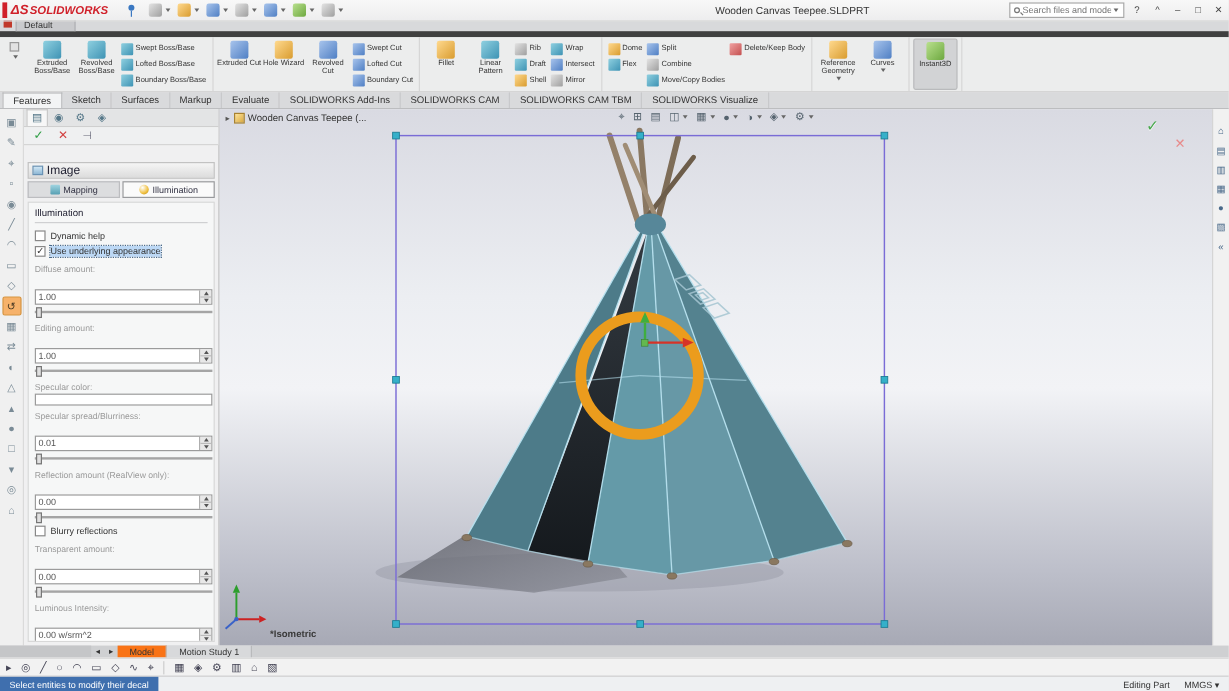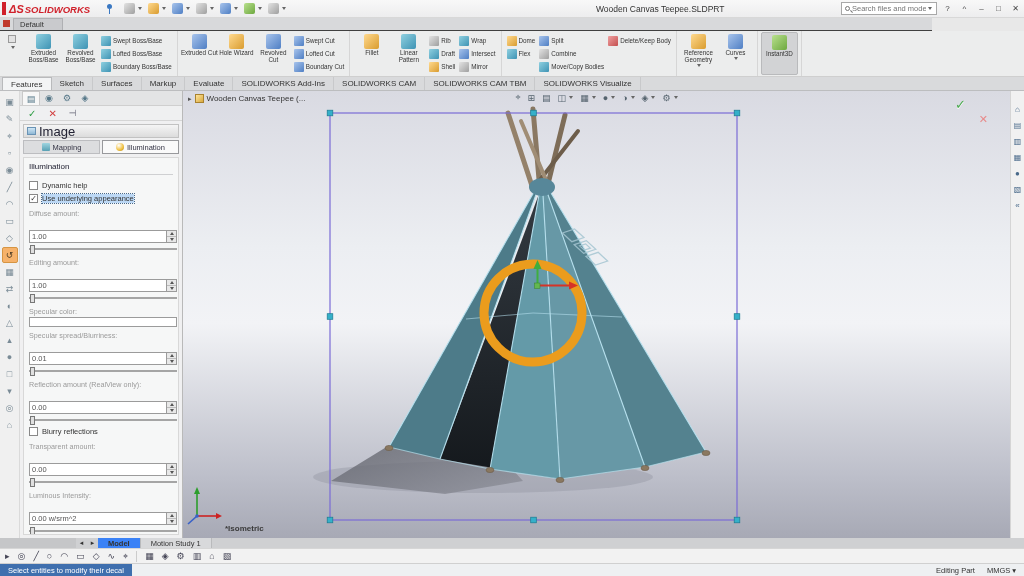--- a/index.html
+++ b/index.html
@@ -26,21 +26,21 @@
 .c-gray{background:linear-gradient(135deg,#e3e3e3,#9f9f9f)}
 .c-red{background:linear-gradient(135deg,#f0a0a0,#c45050)}
 .doc-title{position:absolute;left:596px;top:4px;font-size:8.5px;color:#333;white-space:nowrap}
 .tb-right{position:absolute;right:2px;top:2px;display:flex;align-items:center;gap:4px}
 .search{display:flex;align-items:center;border:1px solid #a8a8a8;background:#fff;height:13px;padding:0 3px;width:96px}
 .search input{border:0;outline:0;width:74px;font-size:7.5px;font-family:inherit;color:#777;background:transparent}
 .mag{width:5px;height:5px;border:1px solid #777;border-radius:50%;position:relative;margin-right:2px;flex:none}
 .mag::after{content:"";position:absolute;left:4px;top:4px;width:3px;height:1px;background:#777;transform:rotate(45deg)}
 .wbtn{min-width:13px;height:13px;display:flex;align-items:center;justify-content:center;font-size:8px;color:#444;cursor:default}
 
-.config-row{position:absolute;left:0;top:18px;width:932px;height:13px;background:#d8d9db;border-bottom:1px solid #404040;display:flex;align-items:flex-end}
+.config-row{position:absolute;left:0;top:18px;width:1024px;height:13px;background:#d8d9db;border-bottom:5px solid #404040;display:flex;align-items:flex-end}
 .cfg-icon{width:7px;height:7px;background:#c0392b;margin:0 3px 3px 3px}
 .cfg-tab{background:#c9cacd;border:1px solid #afb0b3;border-bottom:0;font-size:7.5px;padding:1px 18px 1px 6px;color:#333;height:12px}
 
 .ribbon{position:absolute;left:0;top:31px;width:1024px;height:46px;background:#eceded;border-bottom:1px solid #cfcfcf;display:flex;align-items:stretch;padding-left:2px}
 .rib-left{width:20px;display:flex;flex-direction:column;align-items:center;gap:3px;padding-top:4px}
 .mini-sq{width:8px;height:8px;border:1px solid #9a9a9a;background:#e2e2e2}
 .rgroup{display:flex;align-items:stretch;border-right:1px solid #d6d6d6;padding:1px 3px}
 .bigbtn{width:37px;display:flex;flex-direction:column;align-items:center;justify-content:flex-start;padding:2px 0;font-size:6.3px;line-height:6.8px;text-align:center;color:#333}
 .bigbtn .icn{width:15px;height:15px;margin-bottom:1px;border-radius:2px;flex:none}
 .bigbtn.active{background:#d2d3d5;border:1px solid #b9babc;border-radius:2px}
@@ -62,21 +62,21 @@
 .pm-tab{width:18px;display:flex;align-items:center;justify-content:center;font-size:9px;color:#557788}
 .pm-tab.active{background:#f7f7f7;border:1px solid #c9c9c9;border-bottom:0}
 .pm-title{height:15px;display:flex;align-items:center;padding:0 4px;font-weight:700;font-size:9px;gap:3px;color:#223}
 .decal-icn{width:11px;height:9px;background:linear-gradient(#eaf6ff,#bcd8ea);border:1px solid #5588aa;position:relative;flex:none}
 .decal-icn::after{content:"";position:absolute;left:1px;bottom:1px;border-left:3px solid transparent;border-right:3px solid transparent;border-bottom:4px solid #4d8f5d}
 .pm-help{margin-left:auto;width:10px;height:10px;border:1px solid #88a0b0;border-radius:50%;font-size:7px;display:flex;align-items:center;justify-content:center;color:#567;font-weight:400}
 .pm-actions{height:15px;display:flex;align-items:center;gap:12px;padding-left:8px;border-bottom:1px solid #d5d5d5;background:#eff0f1}
 .act-ok{color:#2e9e44;font-weight:700;font-size:10px}
 .act-cancel{color:#d24040;font-weight:700;font-size:10px}
 .act-pin{color:#667;font-size:9px}
-.pm-ghead{height:14px;margin:3px 3px 2px;background:linear-gradient(#f5f5f5,#dcdcdc);border:1px solid #c2c2c2;display:flex;align-items:center;gap:3px;padding:0 3px;font-size:13px;color:#223}
+.pm-ghead{height:14px;margin:14px 3px 2px;background:linear-gradient(#f5f5f5,#dcdcdc);border:1px solid #c2c2c2;display:flex;align-items:center;gap:3px;padding:0 3px;font-size:10px;color:#223}
 .ghead-icn{width:9px;height:8px;background:linear-gradient(#cfe6f5,#8fb8d5);border:1px solid #6a93b5;flex:none}
 .pm-tabbtns{display:flex;gap:2px;margin:0 3px 3px}
 .ptb{flex:1;height:14px;display:flex;align-items:center;justify-content:center;gap:3px;font-size:7.5px;background:#dcdddf;border:1px solid #bcbdc0;color:#334}
 .ptb.active{background:#fafafa;border-color:#98999c}
 .ptb-icn{width:8px;height:8px;flex:none;background:linear-gradient(#9fd4e0,#58a0b4);border-radius:1px}
 .ptb-icn.sun{border-radius:50%;background:radial-gradient(circle at 35% 30%,#fff,#f0c040 60%,#b08010)}
 .pm-body{flex:1;background:#f6f7f7;margin:0 3px 3px;border:1px solid #d8d8d8;padding:4px 5px;overflow:hidden}
 .sec-head{font-size:8px;color:#223;border-bottom:1px solid #cfd0d2;padding-bottom:3px;margin-bottom:4px;display:flex;align-items:center;gap:3px}
 .chk{display:flex;align-items:center;gap:4px;height:13px}
 .cb{width:9px;height:9px;background:#fff;border:1px solid #888;display:flex;align-items:center;justify-content:center;flex:none}
@@ -107,21 +107,21 @@
 .cancelx{position:absolute;right:22px;top:22px;font-size:11px;font-weight:700;color:#e88a8a}
 .view-label{position:absolute;left:42px;bottom:5px;font-size:8px;font-weight:700;color:#3a3a3a}
 
 .right-strip{position:absolute;left:1010px;top:0;width:14px;height:447px;background:#f1f1f1;border-left:1px solid #d5d5d5;display:flex;flex-direction:column;align-items:center;padding-top:14px;gap:7px}
 .rs-i{font-size:8px;color:#4a6a8a}
 
 .model-tabs{position:absolute;left:0;top:538px;width:1024px;height:10px;background:#cfd0d2;display:flex;align-items:stretch;font-size:7.5px}
 .mt-spacer{width:76px;background:#c5c6c8}
 .mt-arrow{width:11px;display:flex;align-items:center;justify-content:center;color:#333;font-size:7px}
 .mtab{padding:0 10px;display:flex;align-items:center;background:#d8d9db;border-right:1px solid #b9babc;color:#333;white-space:nowrap}
-.mtab.active{background:#3b82f6;font-weight:700}
+.mtab.active{background:#f97316;font-weight:400}
 .mt-fill{flex:1}
 
 .btoolbar{position:absolute;left:0;top:548px;width:1024px;height:15px;background:#f2f2f2;border-top:1px solid #d6d6d6;display:flex;align-items:center;gap:8px;padding-left:5px}
 .bt-i{font-size:9px;color:#445}
 .bt-sep{width:1px;height:11px;background:#ccc}
 
 .statusbar{position:absolute;left:0;top:563px;width:1024px;height:13px;background:#eef0f2;border-top:1px solid #d0d0d0;display:flex;align-items:stretch;font-size:7.5px}
 .status-left{background:#3f6fae;color:#fff;display:flex;align-items:center;padding:0 8px;white-space:nowrap}
 .status-right{margin-left:auto;display:flex;align-items:center;gap:12px;padding-right:8px;color:#333}
 .sb-units{display:flex;align-items:center;gap:2px}

